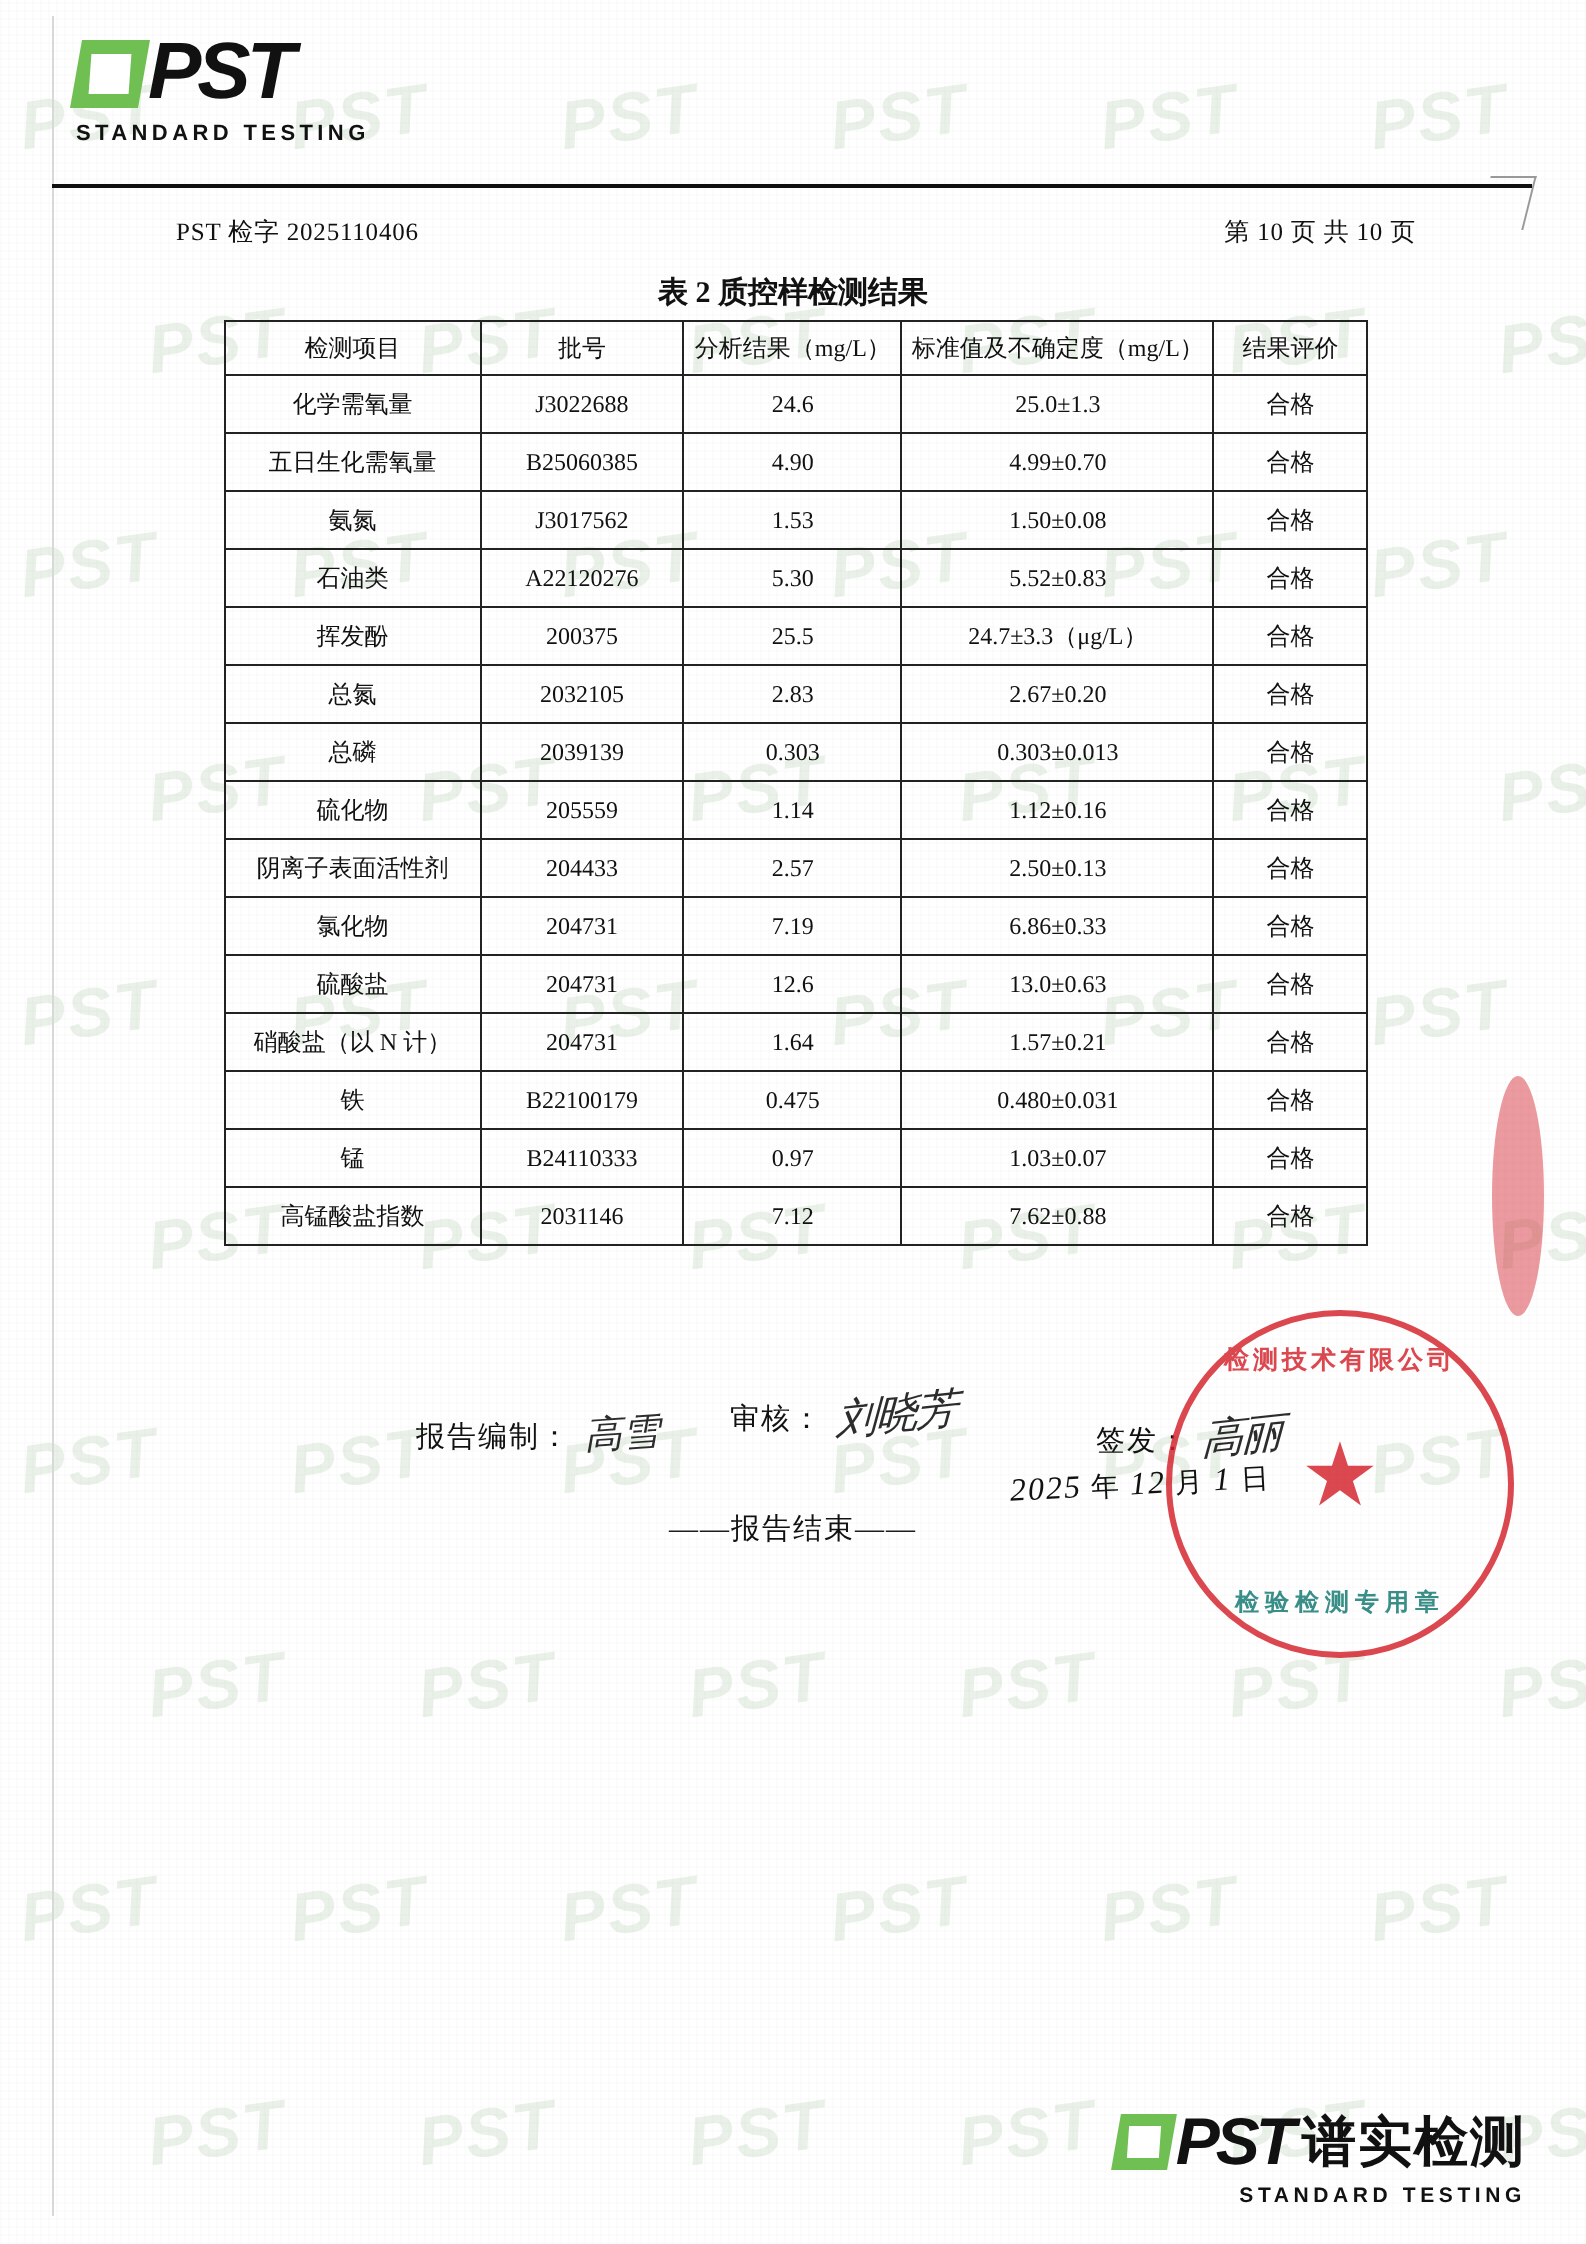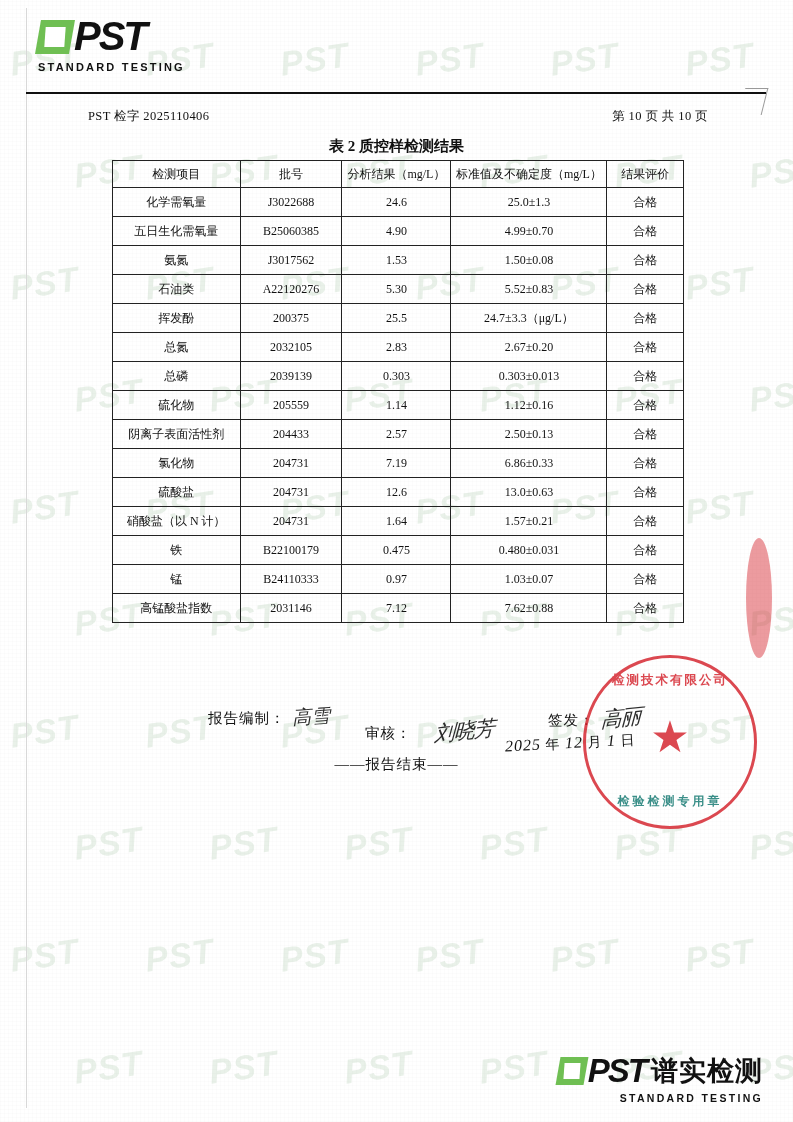--- a/index.html
+++ b/index.html
@@ -566,21 +566,21 @@
         <td class="col-eval">合格</td>
       </tr>
     </tbody>
 </table>
 
 <div class="sign-block">
   <div class="sign-line" style="left:170px; top:14px;margin-left:38px;">
     <span class="sign-label">报告编制：</span>
     <span class="sig-script">高雪</span>
   </div>
-  <div class="sign-line" style="left:365px; top:27px;gap:16px;">
+  <div class="sign-line" style="left:365px; top:3px;">
     <span class="sign-label">审核：</span>
     <span class="sig-script b">刘晓芳</span>
   </div>
   <div class="sign-line" style="left:548px; top:14px;">
     <span class="sign-label">签发：</span>
     <span class="sig-script b">高丽</span>
   </div>
   <div class="date-line">
     <span class="date-num">2025</span>
     <span>年</span>

